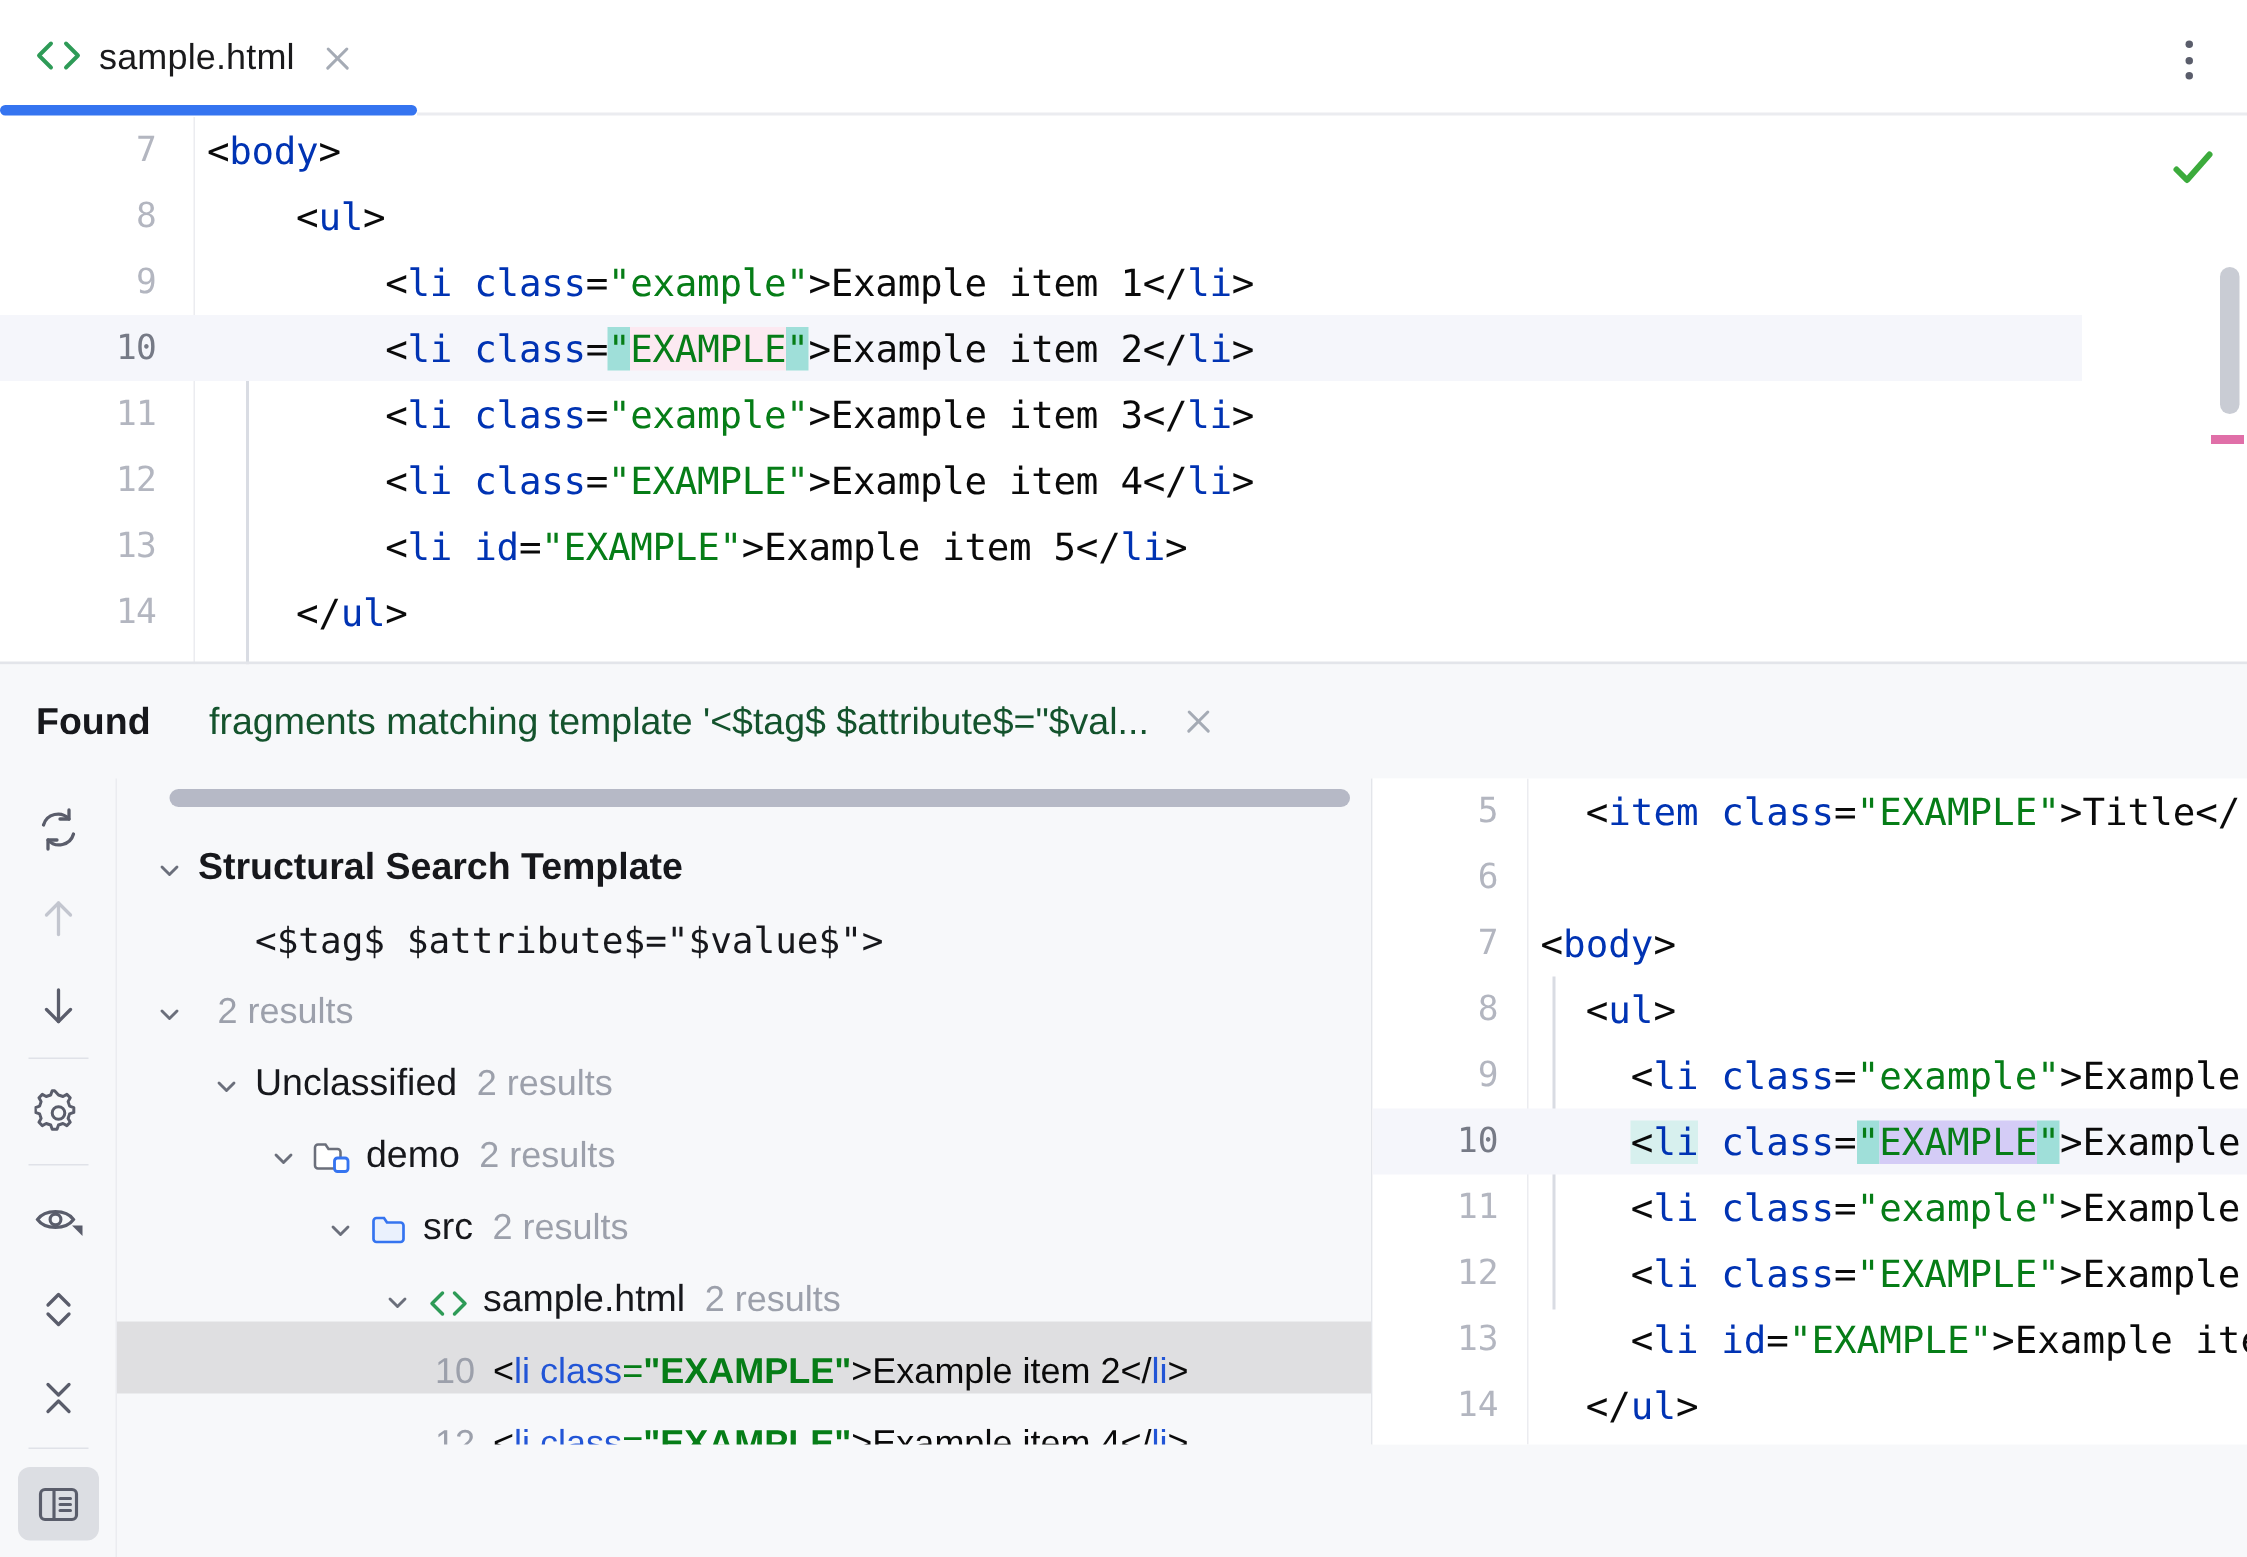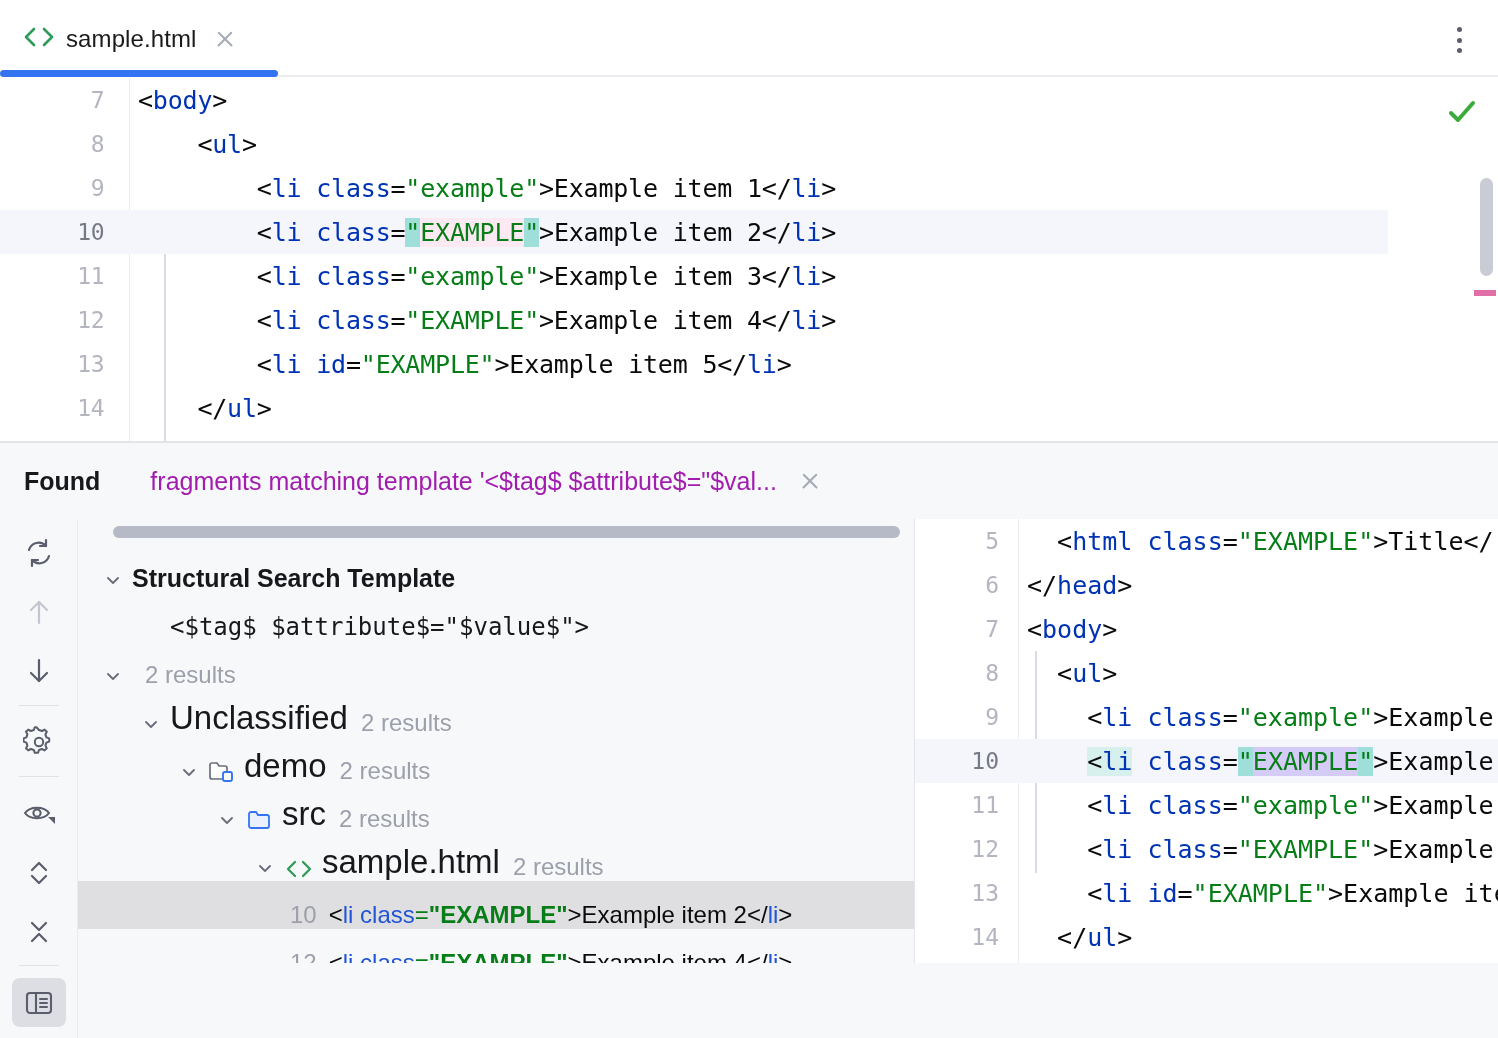--- a/index.html
+++ b/index.html
@@ -108,21 +108,21 @@
     background: #f7f8fa;
   }
   .find-header {
     position: absolute; left: 0; top: 0; width: 1498px; height: 76px;
     display: flex; align-items: center;
   }
   .find-title {
     margin-left: 24px; font-size: 25px; font-weight: bold; color: #17181c;
   }
   .find-subtitle {
-    margin-left: 50px; font-size: 25px; color: #a21caf; white-space: nowrap;
+    margin-left: 39px; font-size: 25px; color: #14532d; white-space: nowrap;
   }
   .find-close {
     margin-left: 22px; width: 22px; height: 22px; position: relative; cursor: pointer;
   }
   .find-close::before, .find-close::after {
     content: ""; position: absolute; left: 1px; top: 10px;
     width: 20px; height: 2.4px; background: #a5abb5; border-radius: 2px;
   }
   .find-close::before { transform: rotate(45deg); }
   .find-close::after  { transform: rotate(-45deg); }
@@ -155,21 +155,21 @@
     height: 48px; display: flex; align-items: flex-end; white-space: nowrap;
     cursor: pointer;
   }
   .trow.sel { background: #dfdfe1; }
   .chev {
     width: 26px; height: 26px; flex: 0 0 26px; margin-right: 6px;
     display: flex; align-items: center; justify-content: center;
   }
   .chev.blank { visibility: hidden; }
   .t-bold { font-size: 25px; font-weight: bold; color: #17181c; }
-  .t-norm { font-size: 33px; color: #17181c; }
+  .t-norm { font-size: 25px; color: #17181c; }
   .t-mono { font-size: 24px; color: #17181c; font-family: "DejaVu Sans Mono", monospace; }
   .t-count { font-size: 24px; color: #9ca0ab; margin-left: 13px; }
   .t-icon { margin-right: 8px; display: flex; align-items: center; }
   .t-lineno { font-size: 24px; color: #9ca0ab; margin-right: 12px; }
   .m-code { font-size: 24px; white-space: pre; }
   .m-black { color: #0a0a0a; }
   .m-blue  { color: #2255d6; }
   .m-green { color: #067d17; }
   .m-greenb { color: #067d17; font-weight: bold; }
 
@@ -442,25 +442,24 @@
           </div>
         </div>
     </div>
 
     <div class="previewpane">
       <div class="pv-gutter"></div>
       <div class="pv-indent-guide"></div>
       <div id="preview-rows">
           <div class="pv-row">
             <div class="pv-ln">5</div>
-            <div class="pv-code"><span class="tok-pl">  &lt;</span><span class="tok-tag">html</span><span class="tok-attr"> class</span><span class="tok-pl">=</span><span class="tok-str">"EXAMPLE"</span><span class="tok-pl">&gt;Title&lt;/</span></div>
+            <div class="pv-code"><span class="tok-pl">  &lt;</span><span class="tok-tag">item</span><span class="tok-attr"> class</span><span class="tok-pl">=</span><span class="tok-str">"EXAMPLE"</span><span class="tok-pl">&gt;Title&lt;/</span></div>
           </div>
           <div class="pv-row">
             <div class="pv-ln">6</div>
-            <div class="pv-code"><span class="tok-pl">&lt;/</span><span class="tok-tag">head</span><span class="tok-pl">&gt;</span></div>
           </div>
           <div class="pv-row">
             <div class="pv-ln">7</div>
             <div class="pv-code"><span class="tok-pl">&lt;</span><span class="tok-tag">body</span><span class="tok-pl">&gt;</span></div>
           </div>
           <div class="pv-row">
             <div class="pv-ln">8</div>
             <div class="pv-code"><span class="tok-pl">  &lt;</span><span class="tok-tag">ul</span><span class="tok-pl">&gt;</span></div>
           </div>
           <div class="pv-row">

